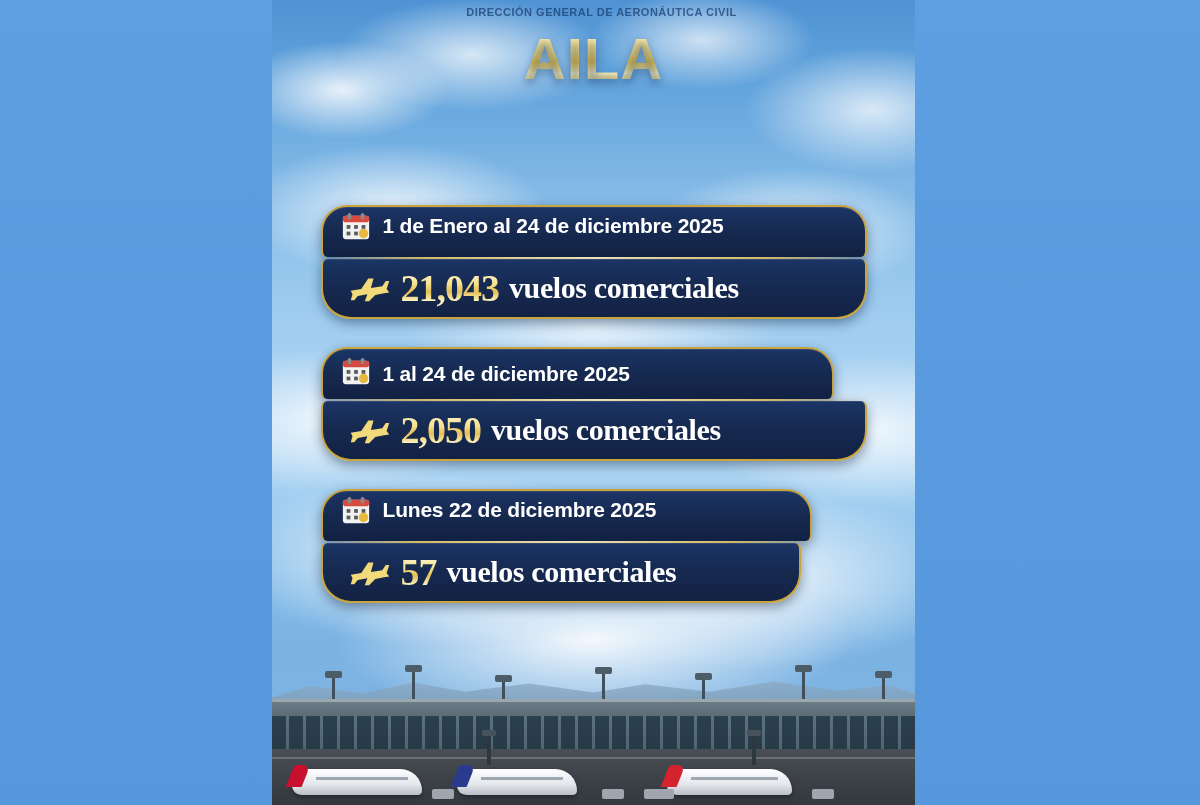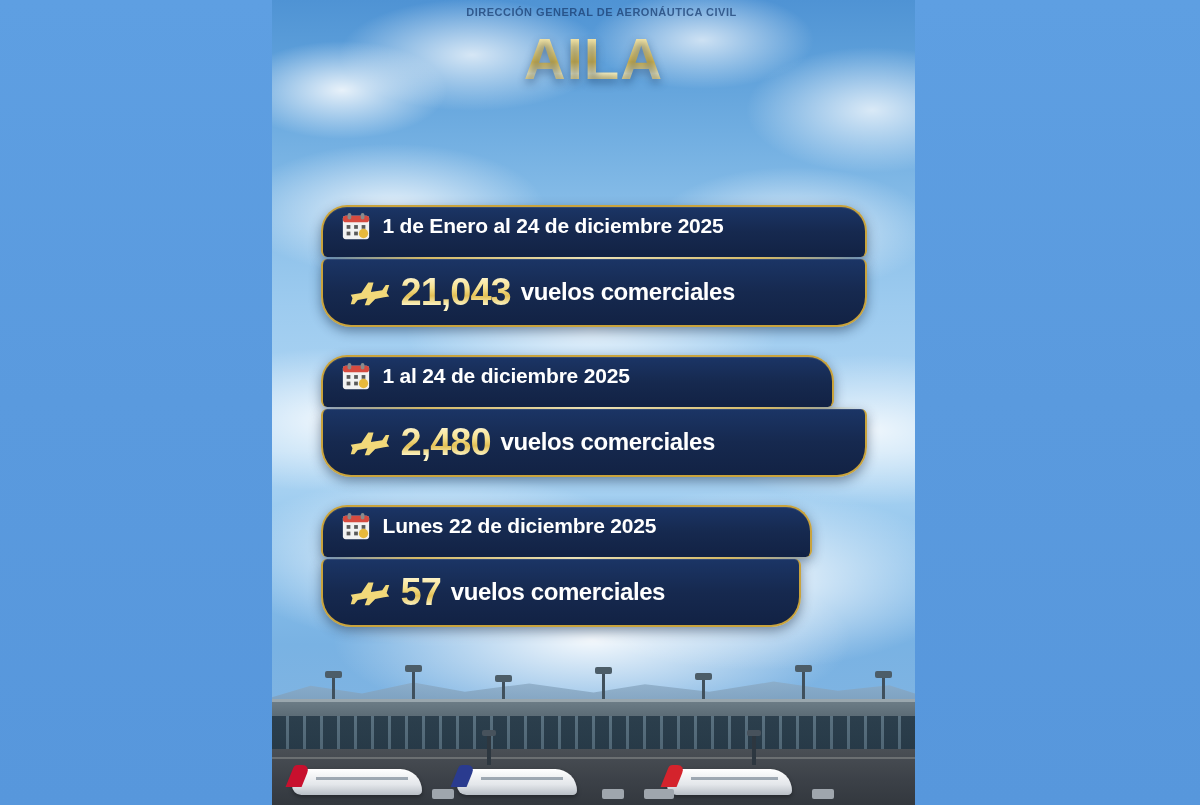--- a/index.html
+++ b/index.html
@@ -158,36 +158,37 @@
     box-shadow: 0 4px 12px rgba(10,30,60,.45), inset 0 1px 0 rgba(255,255,255,.10);
   }
   .row.top {
     height: 52px;
     padding: 0 22px 13px 18px;
     border-radius: 26px 26px 6px 6px;
     border-bottom: none;
     width: 100%;
   }
   .row.bottom {
-    height: 68px;
+    height: 60px;
     padding: 0 28px 0 26px;
     border-radius: 6px 6px 30px 30px;
     border-top: none;
     width: 100%;
+    font-family: Liberation Serif, serif;
   }
   .divider {
     position: relative;
     height: 2px;
     margin: 0 10px;
     background: linear-gradient(90deg, rgba(201,163,60,0) 0%, #e8c86a 18%, #fff3c2 50%, #e8c86a 82%, rgba(201,163,60,0) 100%);
   }
   
   .card.c1 .row.top    { width: 100%; }
   .card.c1 .row.bottom { width: 100%; }
-  .card.c2 .row.top    { width: 94%; }
+  .card.c2 .row.top    { width: 94%; align-items: flex-end; }
   .card.c2 .row.bottom { width: 100%; }
   .card.c2 .divider    { width: 97%; }
   .card.c3 .row.top    { width: 90%; text-align: center; }
   .card.c3 .row.bottom { width: 88%; }
   .card.c3 .divider    { width: 89%; }
 
   .date-text {
     font-size: 21px;
     font-weight: bold;
     color: #ffffff;
@@ -199,21 +200,21 @@
     font-weight: bold;
     letter-spacing: -1px;
     background: linear-gradient(180deg, #fffbe2 0%, #f6e08c 40%, #e3c055 60%, #fdf4c4 85%);
     -webkit-background-clip: text;
     background-clip: text;
     color: transparent;
     line-height: 1;
   }
   .unit {
     margin-left: 10px;
-    font-size: 24px;
+    font-size: 30px;
     font-weight: bold;
     color: #ffffff;
     letter-spacing: -.4px;
     white-space: nowrap;
   }
 
   
   .cal-icon {
     width: 30px;
     height: 30px;
@@ -399,21 +400,21 @@
             <rect x="14" y="22" width="4" height="4" fill="#5a5a5a"></rect>
             <circle cx="24" cy="24" r="5" fill="#e8b93c"></circle>
           </svg>
           <span class="date-text">1 al 24 de diciembre 2025</span>
         </div>
         <div class="divider"></div>
         <div class="row bottom">
           <svg class="plane-icon" viewBox="0 0 48 32">
             <path d="M2 19 L14 17 L22 5 L28 5 L25 16 L38 14 L42 8 L46 8 L43 17 L46 21 L40 22 L30 24 L23 31 L18 31 L21 23 L10 25 L6 30 L2 30 L4 23 Z" fill="#f2d97a"></path>
           </svg>
-          <span class="count">2,480</span>
+          <span class="count">2,050</span>
           <span class="unit">vuelos comerciales</span>
         </div>
       </div>
 
       <div class="card c3">
         <div class="row top">
           <svg class="cal-icon" viewBox="0 0 32 32">
             <rect x="2" y="5" width="28" height="25" rx="3" fill="#f2f2f2"></rect>
             <rect x="2" y="5" width="28" height="7" rx="3" fill="#d64a3f"></rect>
             <rect x="7" y="2" width="4" height="7" rx="2" fill="#8a8a8a"></rect>

